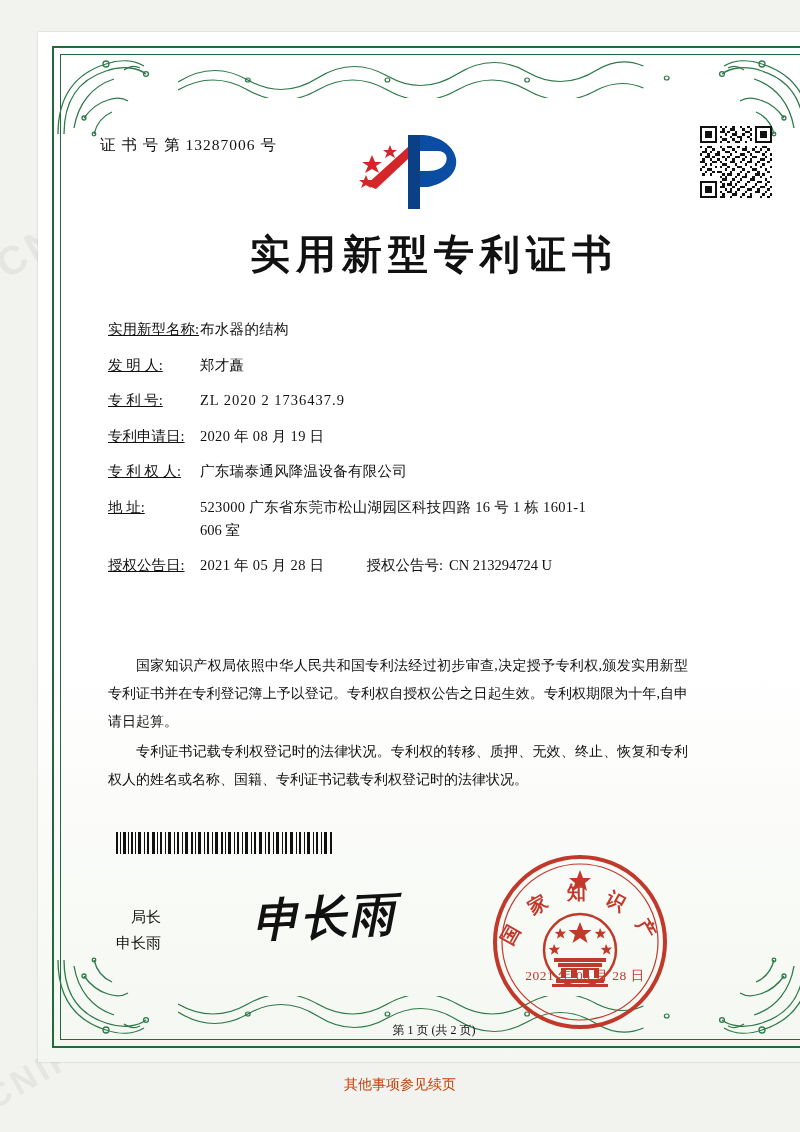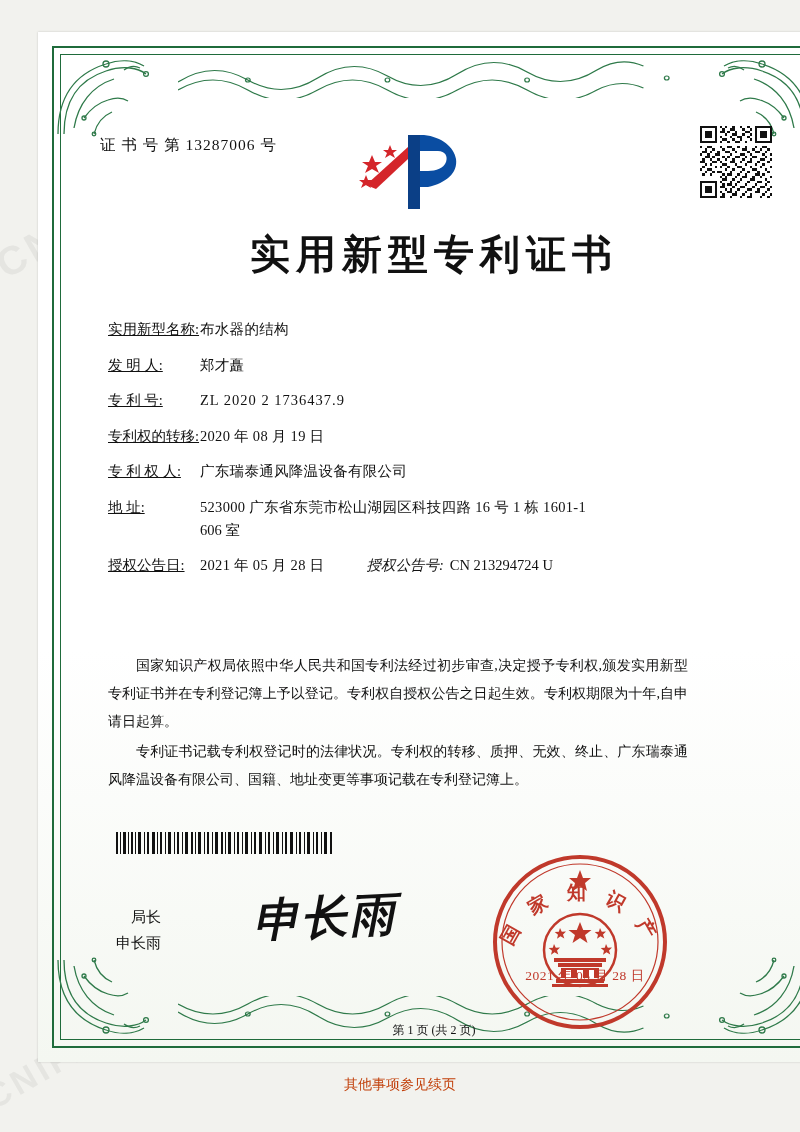--- a/index.html
+++ b/index.html
@@ -415,44 +415,44 @@
     </div>
     <div class="frow">
       <div class="flabel">发  明  人:</div>
       <div class="fval">郑才矗</div>
     </div>
     <div class="frow">
       <div class="flabel">专  利  号:</div>
       <div class="fval mono">ZL 2020 2 1736437.9</div>
     </div>
     <div class="frow">
-      <div class="flabel">专利权的转移:</div>
+      <div class="flabel">专利申请日:</div>
       <div class="fval">2020 年 08 月 19 日</div>
     </div>
     <div class="frow">
       <div class="flabel">专 利 权 人:</div>
       <div class="fval">广东瑞泰通风降温设备有限公司</div>
     </div>
     <div class="frow">
       <div class="flabel">地      址:</div>
       <div class="fval">523000 广东省东莞市松山湖园区科技四路 16 号 1 栋 1601-1</div>
     </div>
     <div class="indent2">606 室</div>
     <div class="frow">
       <div class="flabel">授权公告日:</div>
       <div class="fval" style="flex:0 0 auto;">2021 年 05 月 28 日</div>
       <span class="gap"></span>
-      <div style="flex:0 0 auto;font-style:italic;">授权公告号:</div>
+      <div style="flex:0 0 auto;">授权公告号:</div>
       <div style="flex:0 0 auto;margin-left:6px;">CN 213294724 U</div>
     </div>
   </div>
 
   <div class="paras">
     <p>国家知识产权局依照中华人民共和国专利法经过初步审查,决定授予专利权,颁发实用新型专利证书并在专利登记簿上予以登记。专利权自授权公告之日起生效。专利权期限为十年,自申请日起算。</p>
-    <p>专利证书记载专利权登记时的法律状况。专利权的转移、质押、无效、终止、广东瑞泰通风降温设备有限公司、国籍、地址变更等事项记载在专利登记簿上。</p>
+    <p>专利证书记载专利权登记时的法律状况。专利权的转移、质押、无效、终止、恢复和专利权人的姓名或名称、国籍、专利证书记载专利权登记时的法律状况。</p>
   </div>
 
   <div class="barcode">
     <svg viewBox="0 0 220 22" preserveAspectRatio="none" shape-rendering="crispEdges">
       <g fill="#111">
         <rect x="0" y="0" width="2" height="22"></rect>
           <rect x="4" y="0" width="1" height="22"></rect>
         <rect x="7" y="0" width="3" height="22"></rect>
           <rect x="12" y="0" width="1" height="22"></rect>
         <rect x="15" y="0" width="2" height="22"></rect>

